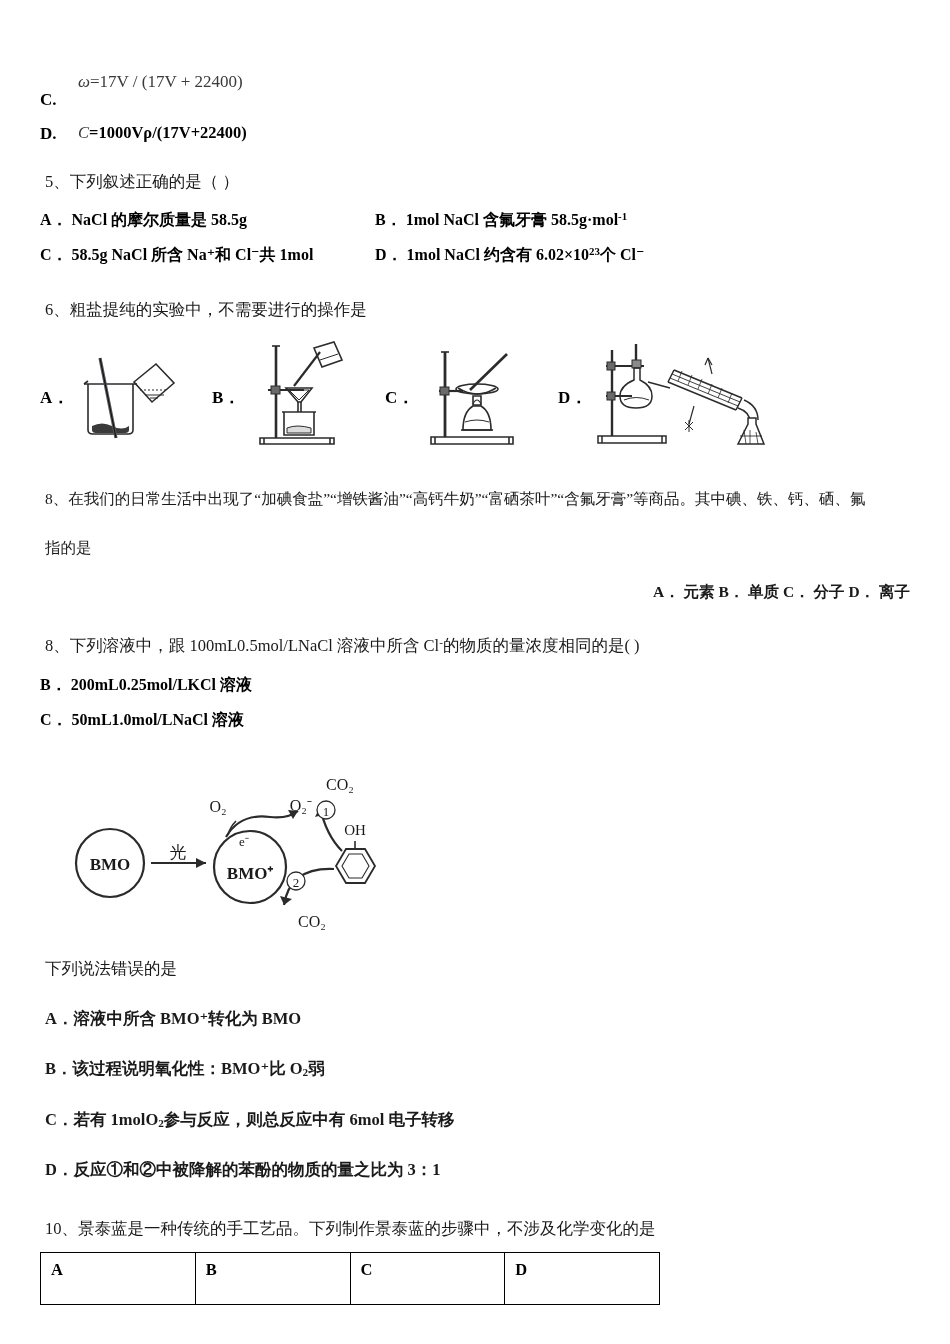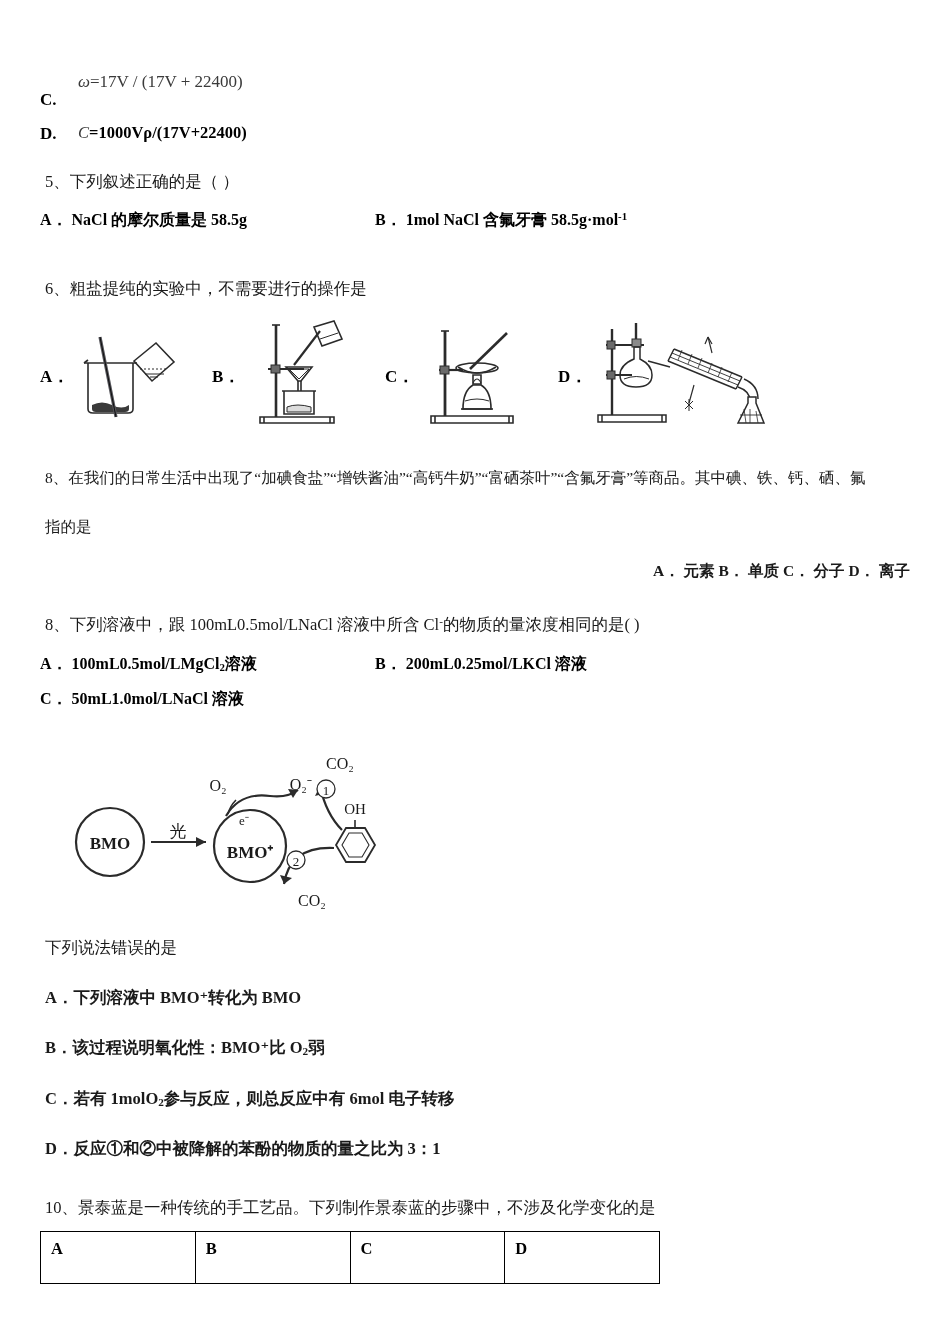--- a/index.html
+++ b/index.html
@@ -157,20 +157,30 @@
         <span class="bold">NaCl 的摩尔质量是 58.5g</span>
       </div>
       <div>
         <span class="opt-label">B．</span>
         <span class="bold">1mol NaCl 含氟牙膏 58.5g·mol</span><sup class="bold">-1</sup>
       </div>
     </div>
 
     <div class="sp-14"></div>
 
+    <div class="opt-2col">
+      <div>
+        <span class="opt-label">C．</span>
+        <span class="bold">58.5g NaCl 所含 Na⁺和 Cl⁻共 1mol</span>
+      </div>
+      <div>
+        <span class="opt-label">D．</span>
+        <span class="bold">1mol NaCl 约含有 6.02×10</span><sup class="bold">23</sup><span class="bold">个 Cl⁻</span>
+      </div>
+    </div>
 
     <div class="sp-26"></div>
 
     <p class="qstem">6、粗盐提纯的实验中，不需要进行的操作是</p>
 
     <div class="apparatus-row">
 
       <div class="app-item" style="left:0; width:160px;">
         <span class="alabel">A．</span>
         <div class="fig">
@@ -319,24 +329,20 @@
     <div class="sp-10"></div>
     <p class="qstem bold" style="font-size:15.5px;">A． 元素   B． 单质   C． 分子   D． 离子</p>
 
     <div class="sp-18"></div>
 
     <p class="qstem"><span>8、下列溶液中，跟 100mL0.5mol/LNaCl 溶液中所含 Cl</span><sup>-</sup><span>的物质的量浓度相同的是(   )</span></p>
 
     <div class="sp-10"></div>
 
     <div class="opt-2col">
-      <div>
-        <span class="opt-label">A．</span>
-        <span class="bold">100mL0.5mol/LMgCl</span><sub class="bold">2</sub><span class="bold">溶液</span>
-      </div>
       <div>
         <span class="opt-label">B．</span>
         <span class="bold">200mL0.25mol/LKCl 溶液</span>
       </div>
     </div>
 
     <div class="sp-14"></div>
 
     <div class="opt-2col">
       <div>
@@ -398,21 +404,21 @@
         </g>
       </svg>
     </div>
 
     <div class="sp-14"></div>
 
     <p class="qstem">下列说法错误的是</p>
 
     <div class="sp-14"></div>
 
-    <p class="qstem"><span class="opt-label">A．</span><span class="bold">下列溶液中 BMO⁺转化为 BMO</span></p>
+    <p class="qstem"><span class="opt-label">A．</span><span class="bold">溶液中所含 BMO⁺转化为 BMO</span></p>
     <div class="sp-14"></div>
     <p class="qstem"><span class="opt-label">B．</span><span class="bold">该过程说明氧化性：BMO⁺比 O</span><sub class="bold">2</sub><span class="bold">弱</span></p>
     <div class="sp-14"></div>
     <p class="qstem"><span class="opt-label">C．</span><span class="bold">若有 1molO</span><sub class="bold">2</sub><span class="bold">参与反应，则总反应中有 6mol 电子转移</span></p>
     <div class="sp-14"></div>
     <p class="qstem"><span class="opt-label">D．</span><span class="bold">反应①和②中被降解的苯酚的物质的量之比为 3：1</span></p>
 
     <div class="sp-22"></div>
 
     <p class="qstem">10、景泰蓝是一种传统的手工艺品。下列制作景泰蓝的步骤中，不涉及化学变化的是</p>

